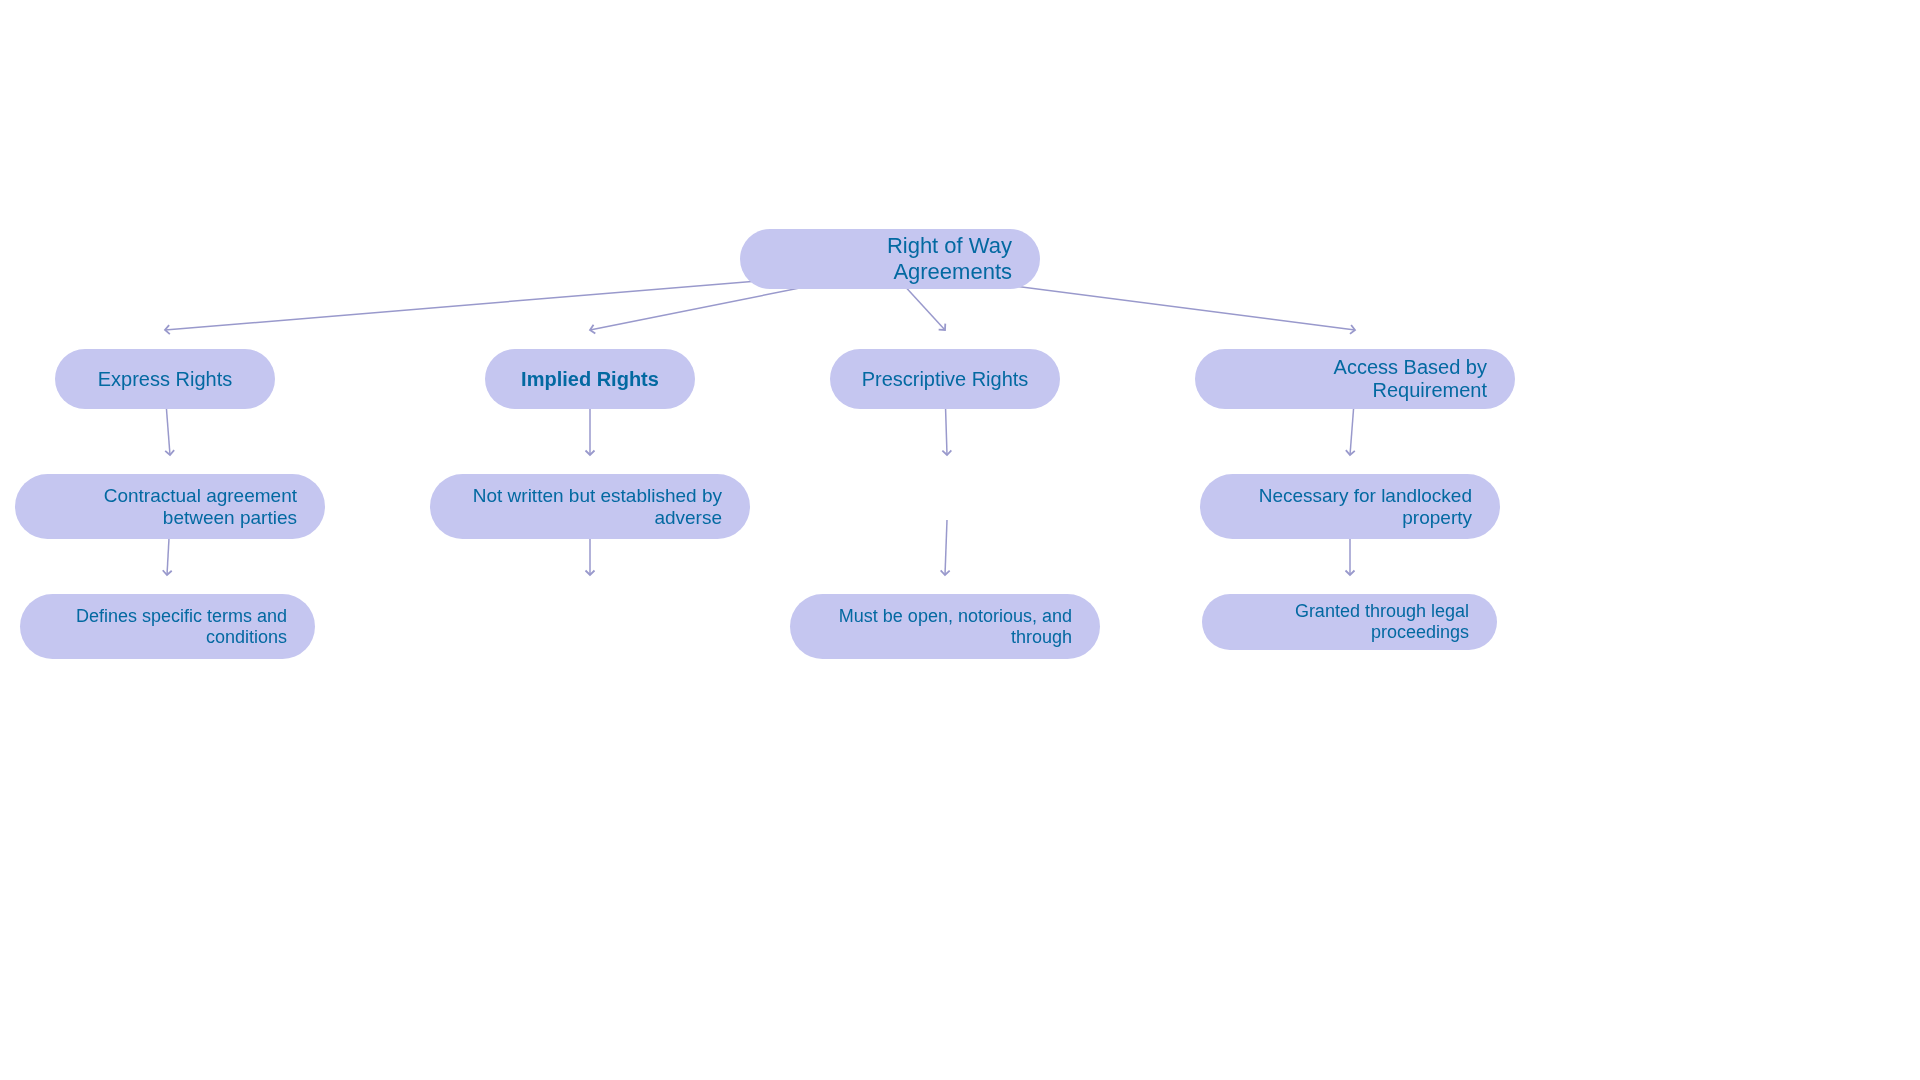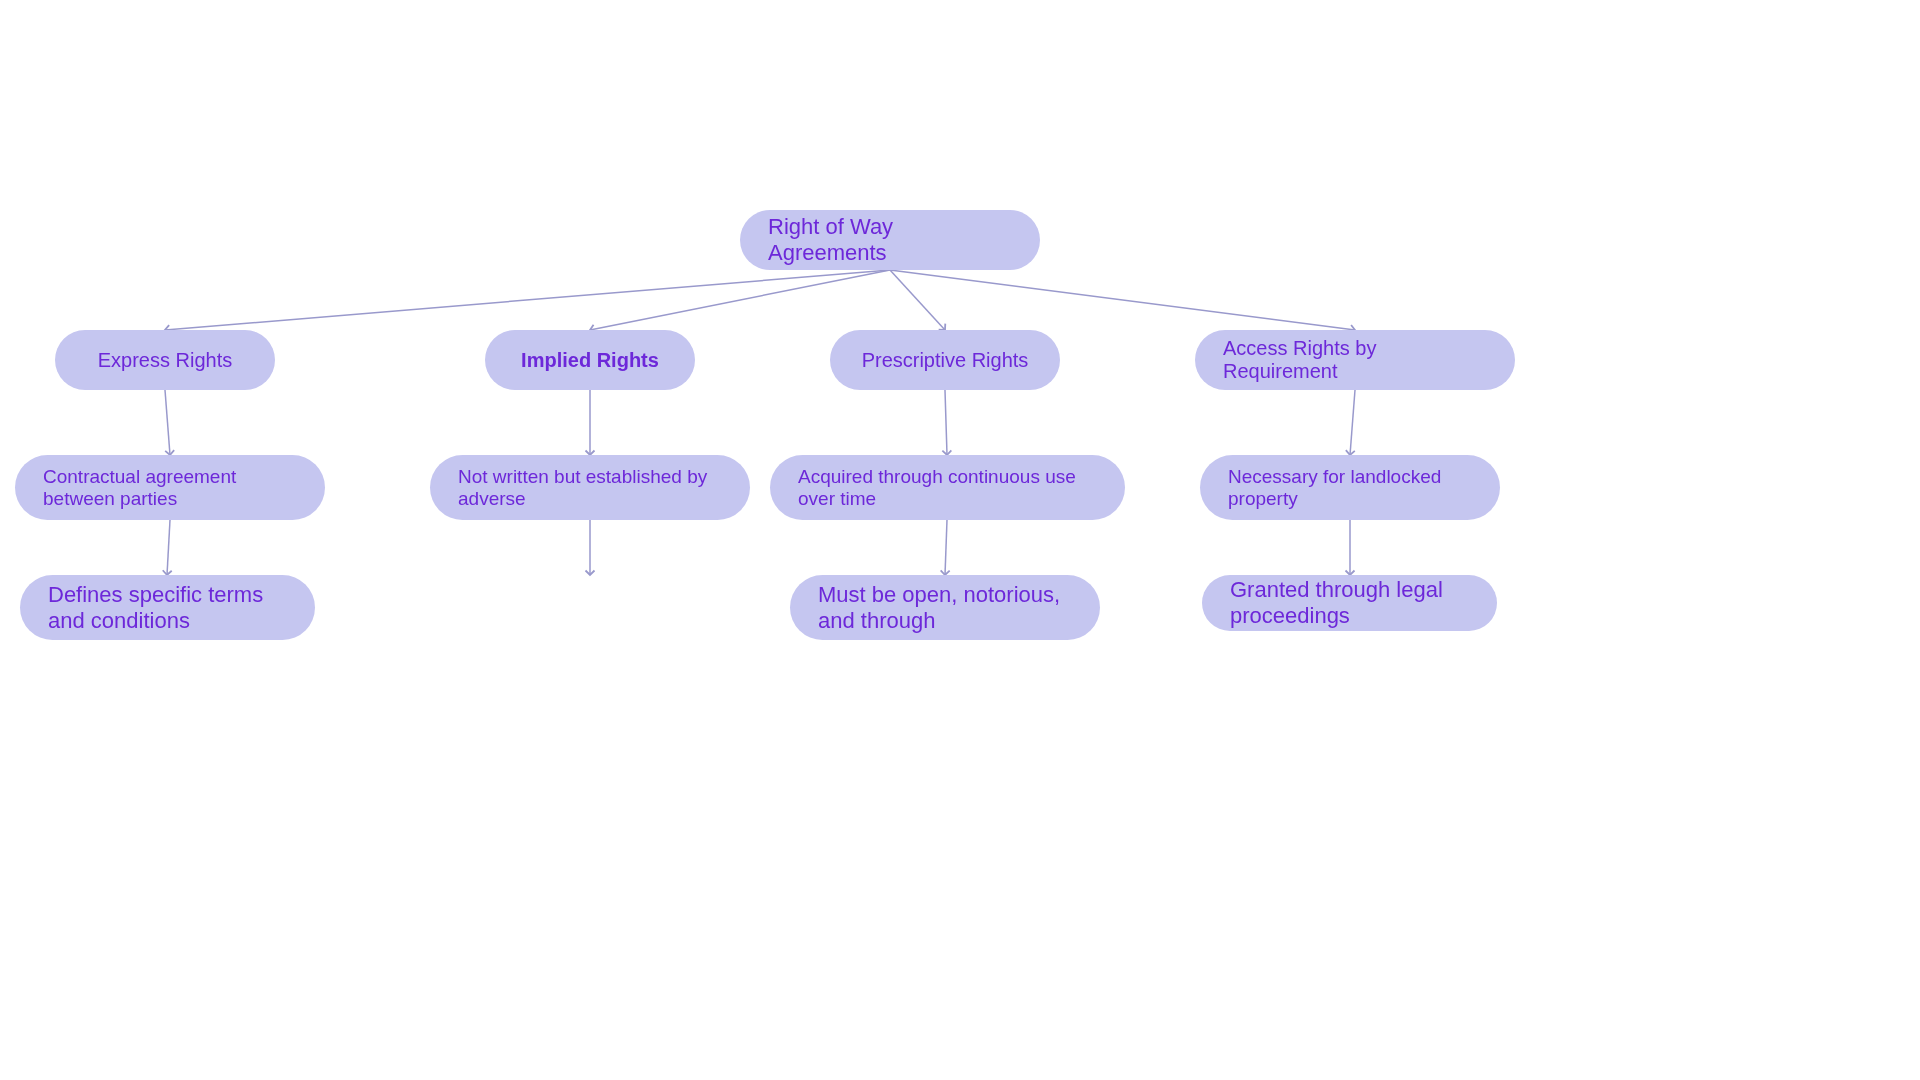--- a/index.html
+++ b/index.html
@@ -34,46 +34,47 @@
       pointer-events: none;
     }
 
     .node {
       position: absolute;
       background: #c5c6f0;
       border-radius: 50px;
       display: flex;
       align-items: center;
       justify-content: center;
-      text-align: left;
-      color: #6d28d9;
+      text-align: right;
+      color: #0369a1;
       font-size: 20px;
       font-weight: 400;
       padding: 14px 28px;
       border: none;
+      margin-top: 19px;
     }
 
     .node-root {
       background: #c5c6f0;
       font-size: 22px;
     }
 
     .node-level1 {
       background: #c5c6f0;
       font-size: 20px;
     }
 
     .node-level2 {
       background: #c5c6f0;
       font-size: 19px;
     }
 
     .node-level3 {
       background: #c5c6f0;
-      font-size: 22px;
+      font-size: 18px;
     }
   </style>
 </head>
 <body>
 
 <div class="diagram-container">
   <svg class="connectors">
 
     <line x1="890" y1="270" x2="165" y2="330" stroke="#9999cc" stroke-width="1.5" marker-end="url(#arrow)"></line>
 
@@ -109,19 +110,18 @@
   <div class="node node-root" style="left: 740px; top: 210px; width: 300px; height: 60px;">Right of Way Agreements</div>
 
   <div class="node node-level1" style="left: 55px; top: 330px; width: 220px; height: 60px;">Express Rights</div>
   <div class="node node-level2" style="left: 15px; top: 455px; width: 310px; height: 65px;">Contractual agreement between parties</div>
   <div class="node node-level3" style="left: 20px; top: 575px; width: 295px; height: 65px;">Defines specific terms and conditions</div>
 
   <div class="node node-level1" style="left: 485px; top: 330px; width: 210px; height: 60px; font-weight: bold;">Implied Rights</div>
   <div class="node node-level2" style="left: 430px; top: 455px; width: 320px; height: 65px;">Not written but established by adverse</div>
 
   <div class="node node-level1" style="left: 830px; top: 330px; width: 230px; height: 60px;">Prescriptive Rights</div>
-  <div class="node node-level2" style="left: 770px; top: 455px; width: 355px; height: 65px;">Acquired through continuous use over time</div>
   <div class="node node-level3" style="left: 790px; top: 575px; width: 310px; height: 65px;">Must be open, notorious, and through</div>
 
-  <div class="node node-level1" style="left: 1195px; top: 330px; width: 320px; height: 60px;">Access Rights by Requirement</div>
+  <div class="node node-level1" style="left: 1195px; top: 330px; width: 320px; height: 60px;">Access Based by Requirement</div>
   <div class="node node-level2" style="left: 1200px; top: 455px; width: 300px; height: 65px;">Necessary for landlocked property</div>
   <div class="node node-level3" style="left: 1202px; top: 575px; width: 295px; height: 56px;">Granted through legal proceedings</div>
 </div>
 
 </body></html>

